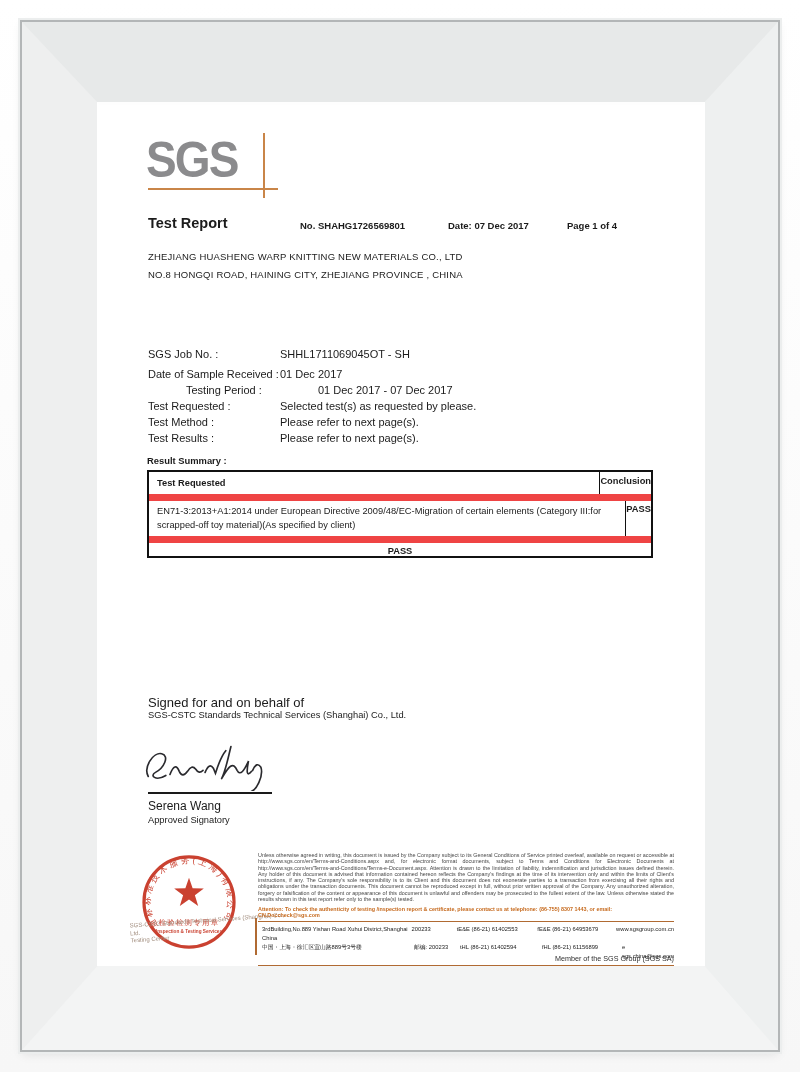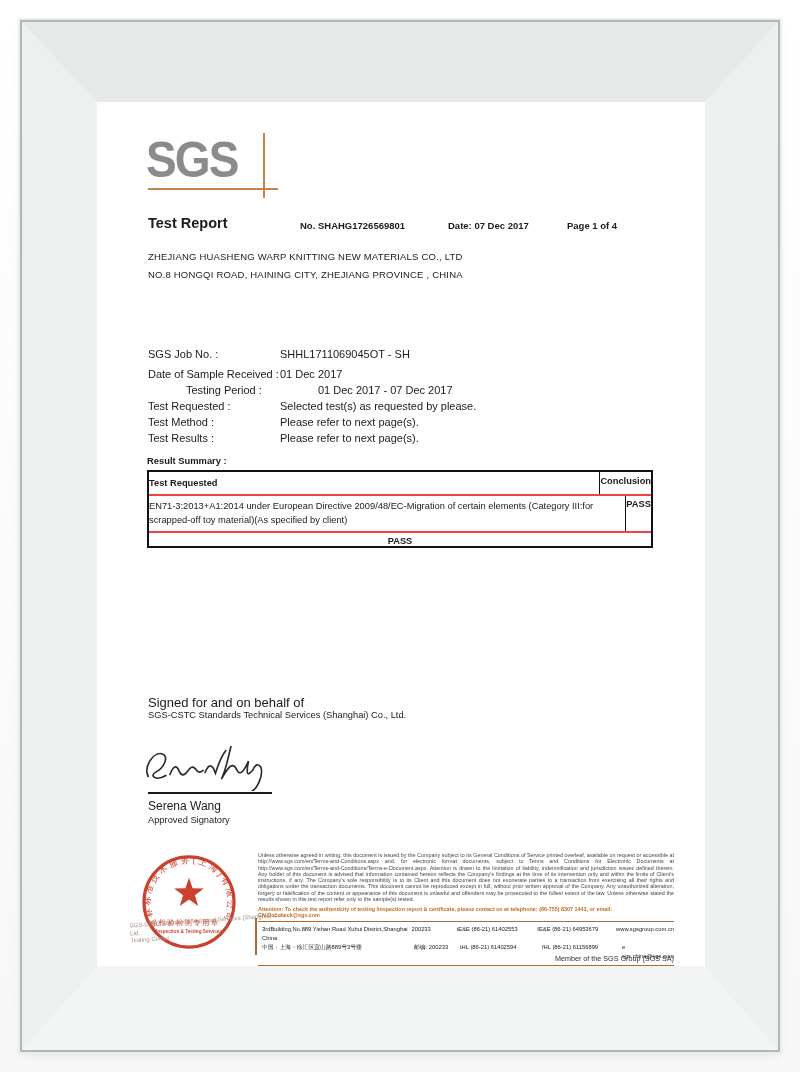--- a/index.html
+++ b/index.html
@@ -38,23 +38,23 @@
 
   .frow { left:48px; font-size:11px; }
   .frow .flabel { display:inline-block; width:132px; vertical-align:top; }
   .frow .fvalue { display:inline-block; }
   .f0 { top:243px; } .f1 { top:263px; } .f2 { top:279px;margin-left:38px; }
   .f3 { top:295px; } .f4 { top:311px; } .f5 { top:327px; }
 
   .rs-heading { left:47px; top:350px; font-size:9.4px; font-weight:bold; }
 
   .rtable { left:47px; top:365px; width:506px; border:2px solid #111; font-size:9.3px; }
-  .trow { display:flex; border-top:2px solid #ef4444; }
+  .trow { display:flex; border-top:7px solid #ef4444; }
   .trow:first-child { border-top:none; }
-  .tc1 { width:480px; border-right:1px solid #111; padding:3px 10px 4px 0; line-height:14px; }
+  .tc1 { width:480px; border-right:1px solid #111; padding:3px 10px 4px 8px; line-height:14px; }
   .tc2 { flex:1; text-align:center; padding-top:3px; }
   .thead .tc1, .thead .tc2 { font-weight:bold; padding-top:4px; padding-bottom:4px; }
   .pass { font-weight:bold; }
 
   .sig-line1 { left:48px; top:590px; font-size:13px; }
   .sig-line2 { left:48px; top:605px; font-size:9.3px; }
   .sig-svg   { left:40px; top:626px; width:155px; height:60px; }
   .sig-rule  { left:48px; top:687px; width:124px; height:2px; background:#1a1a1a; }
   .sig-name  { left:48px; top:694px; font-size:12px; }
   .sig-role  { left:48px; top:710px; font-size:9.3px;text-align:right; }

